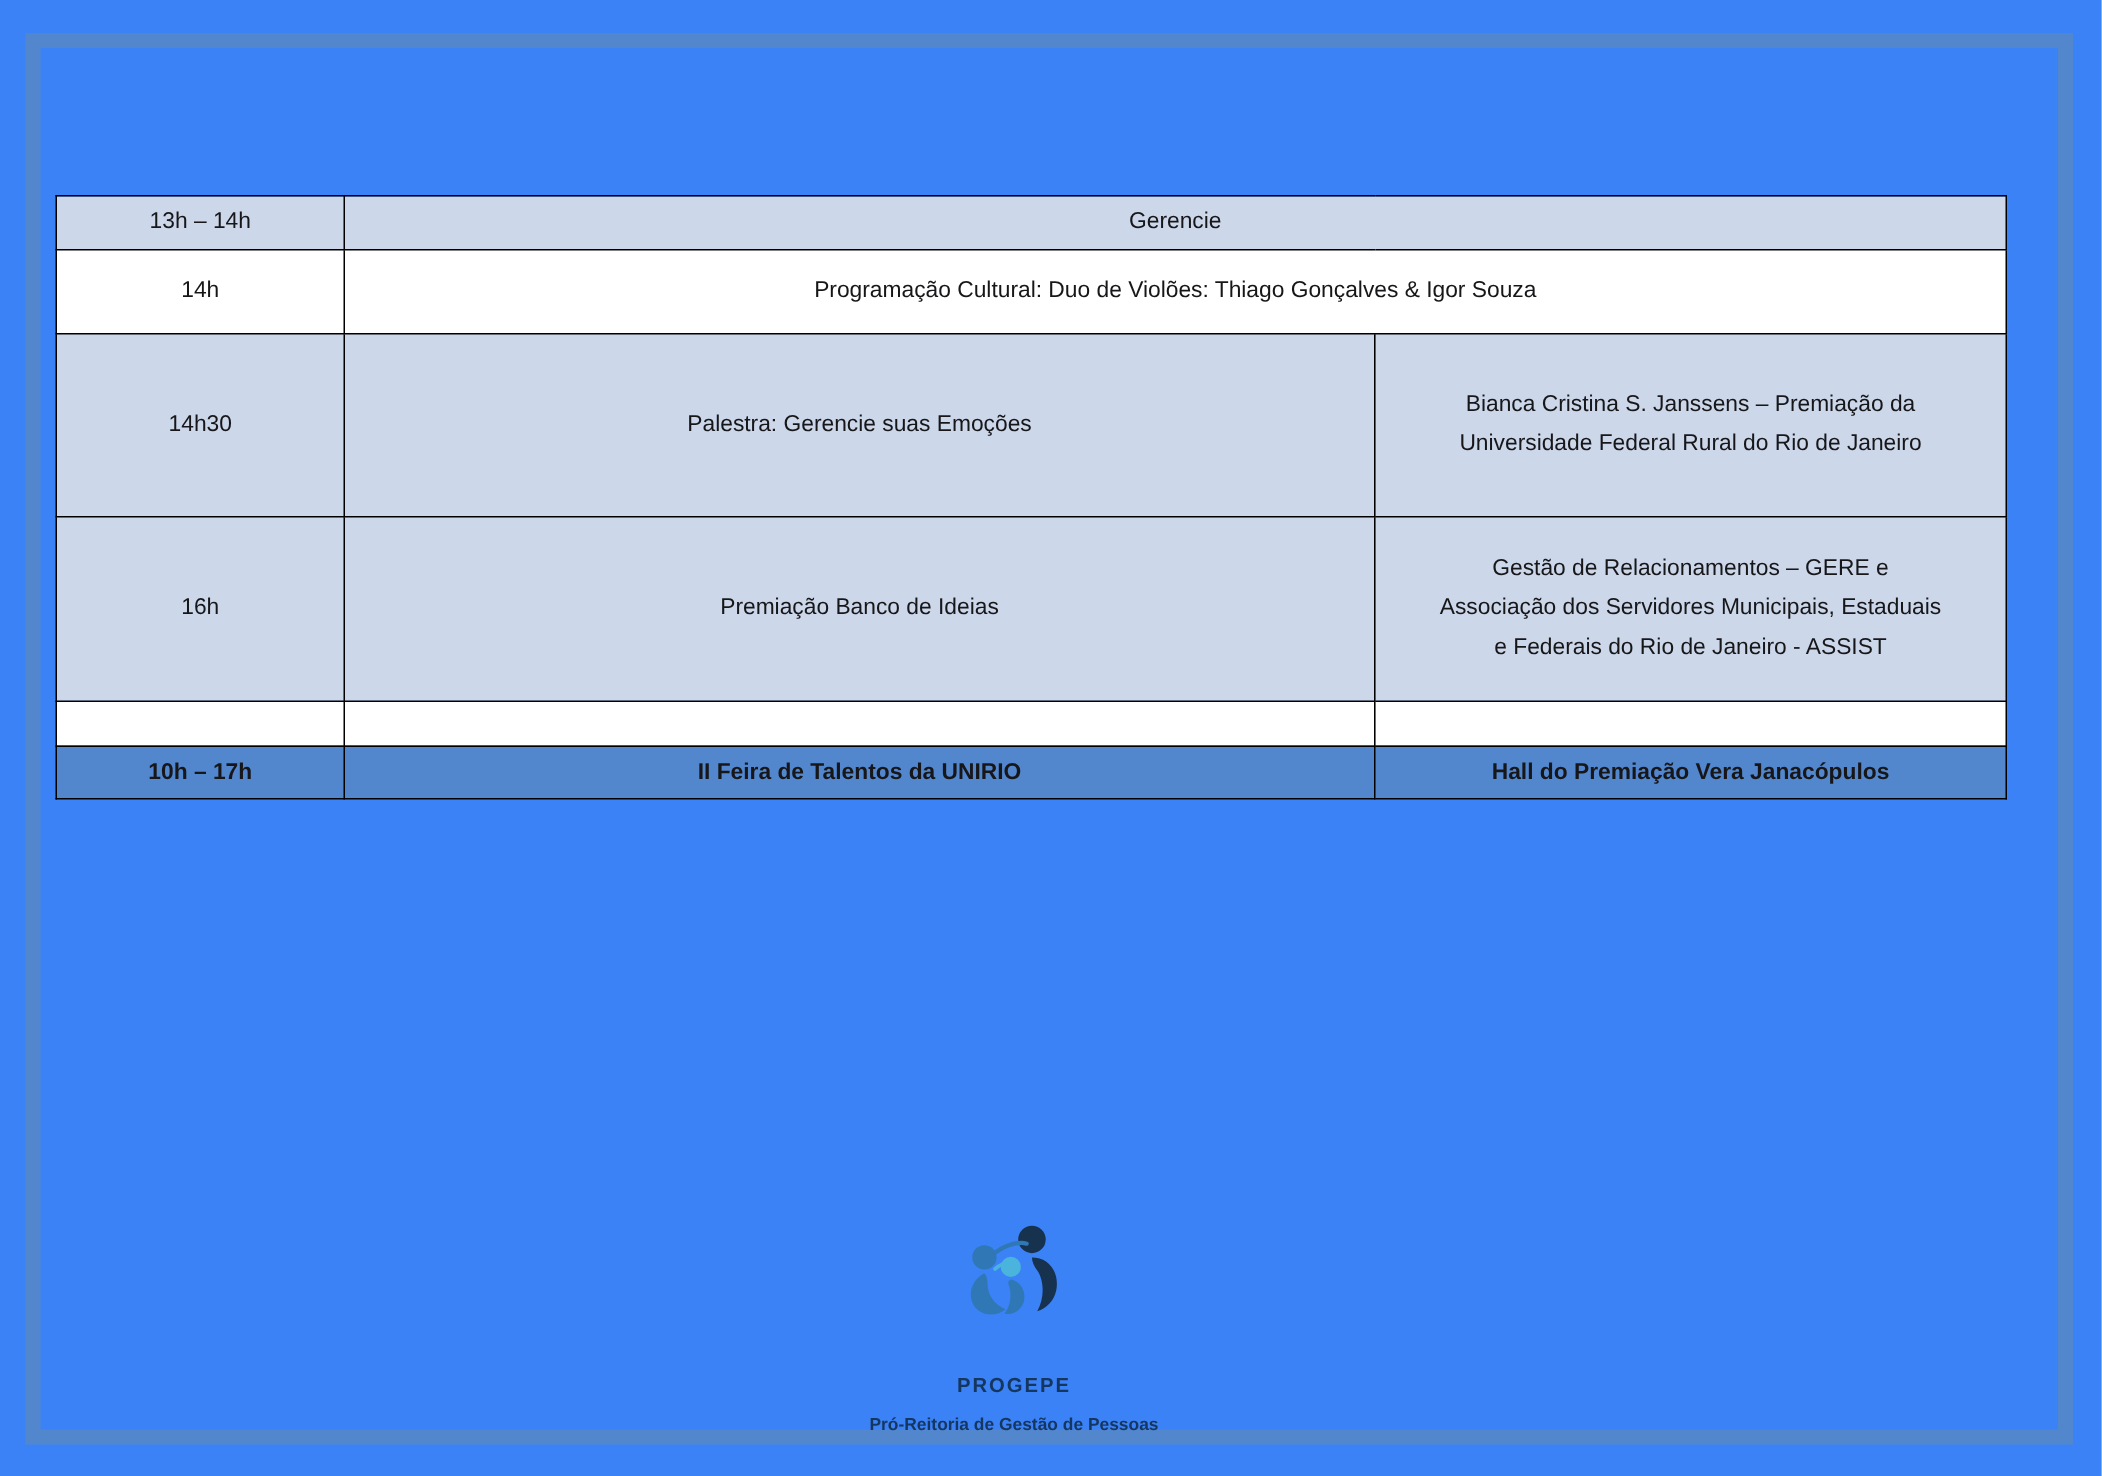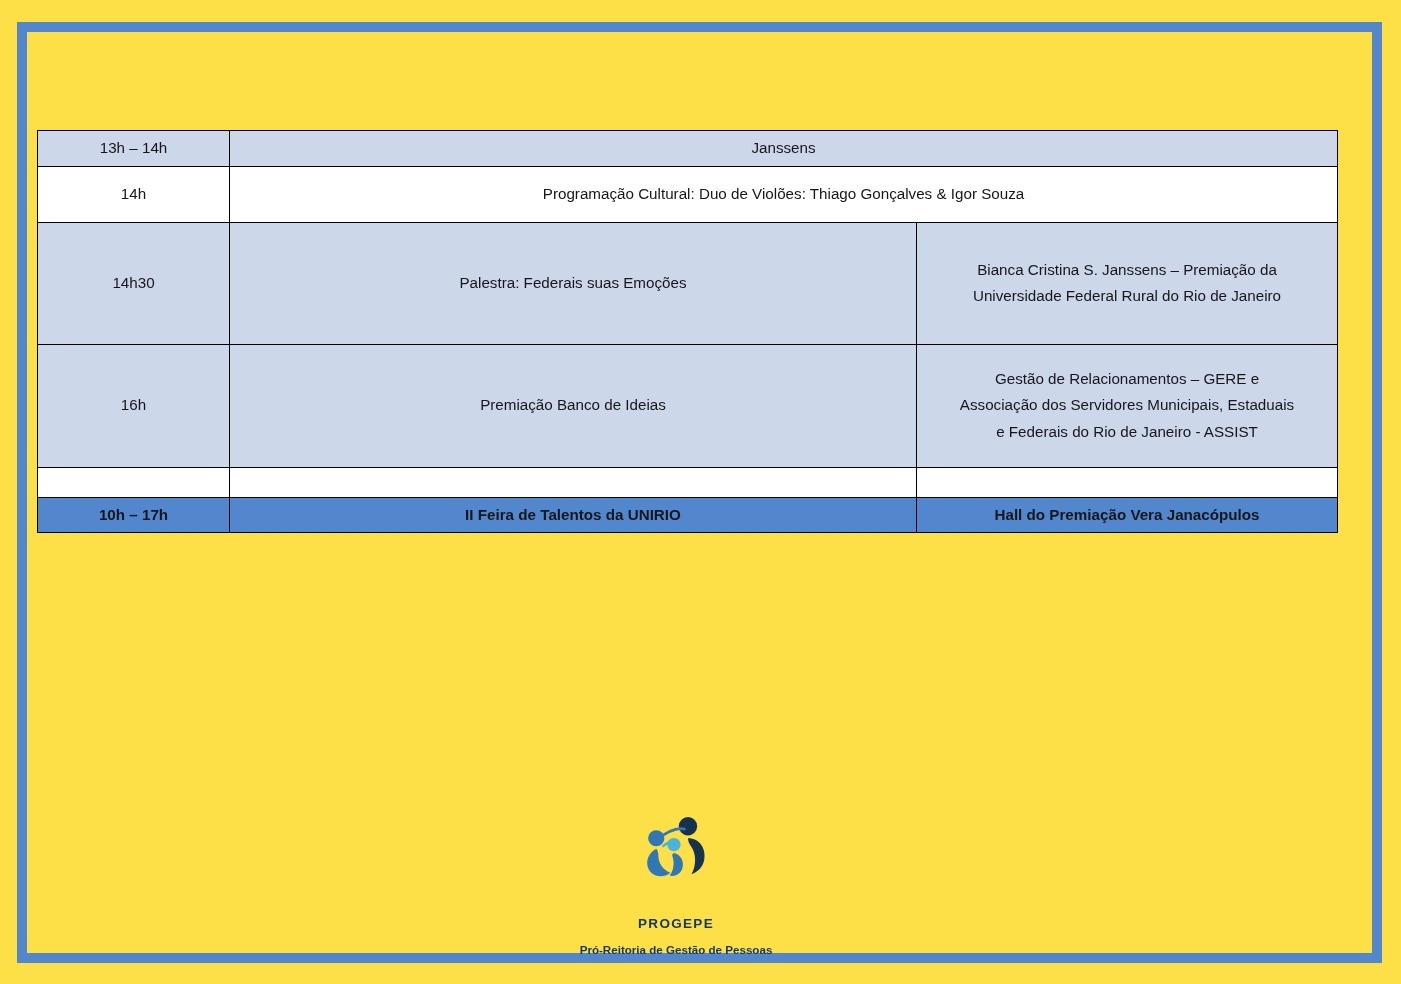--- a/index.html
+++ b/index.html
@@ -10,21 +10,21 @@
   body {
     width: 1401px;
     height: 984px;
     font-family: "Liberation Sans", sans-serif;
     overflow: hidden;
   }
   .page {
     position: relative;
     width: 1401px;
     height: 984px;
-    background: #fde047;
+    background: #3b82f6;
   }
   
   .page-frame {
     position: absolute;
     left: 17px;
     top: 22px;
     width: 1365px;
     height: 941px;
     border: 10px solid #5287ce;
     box-sizing: border-box;
@@ -123,31 +123,31 @@
     <table class="schedule">
       <colgroup>
         <col class="c-time">
         <col class="c-event">
         <col class="c-place">
       </colgroup>
       <tbody>
 
         <tr class="r1">
           <td class="fill-blue cell-time">13h – 14h</td>
-          <td class="fill-blue" colspan="2">Janssens</td>
+          <td class="fill-blue" colspan="2">Gerencie</td>
         </tr>
 
         <tr class="r2">
           <td class="fill-white cell-time">14h</td>
           <td class="fill-white" colspan="2">Programação Cultural: Duo de Violões: Thiago Gonçalves &amp; Igor Souza</td>
         </tr>
 
         <tr class="r3">
           <td class="fill-blue cell-time">14h30</td>
-          <td class="fill-blue">Palestra: Federais suas Emoções</td>
+          <td class="fill-blue">Palestra: Gerencie suas Emoções</td>
           <td class="fill-blue multiline">
             <span>Bianca Cristina S. Janssens – Premiação da</span>
             <span>Universidade Federal Rural do Rio de Janeiro</span>
           </td>
         </tr>
 
 
         <tr class="r5">
           <td class="fill-blue cell-time">16h</td>
           <td class="fill-blue">Premiação Banco de Ideias</td>

